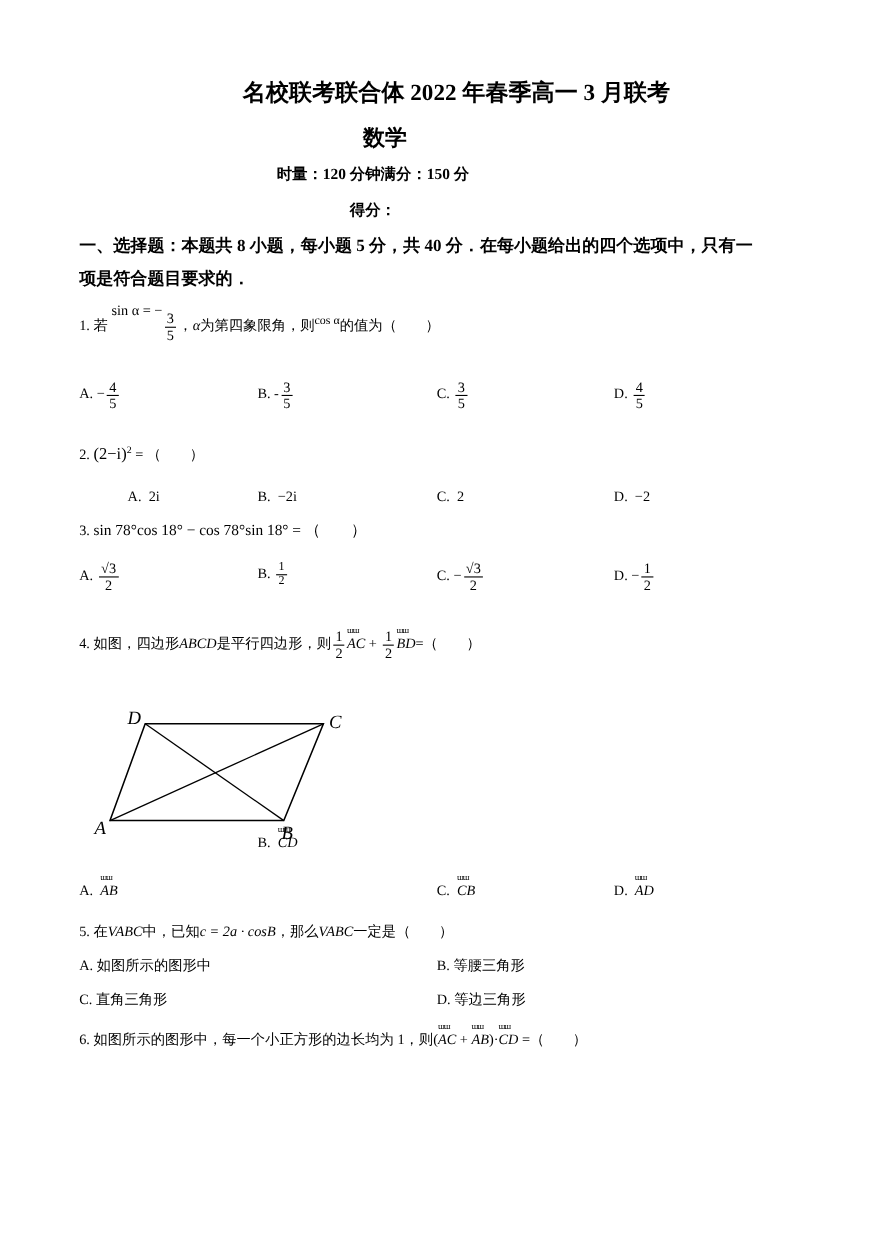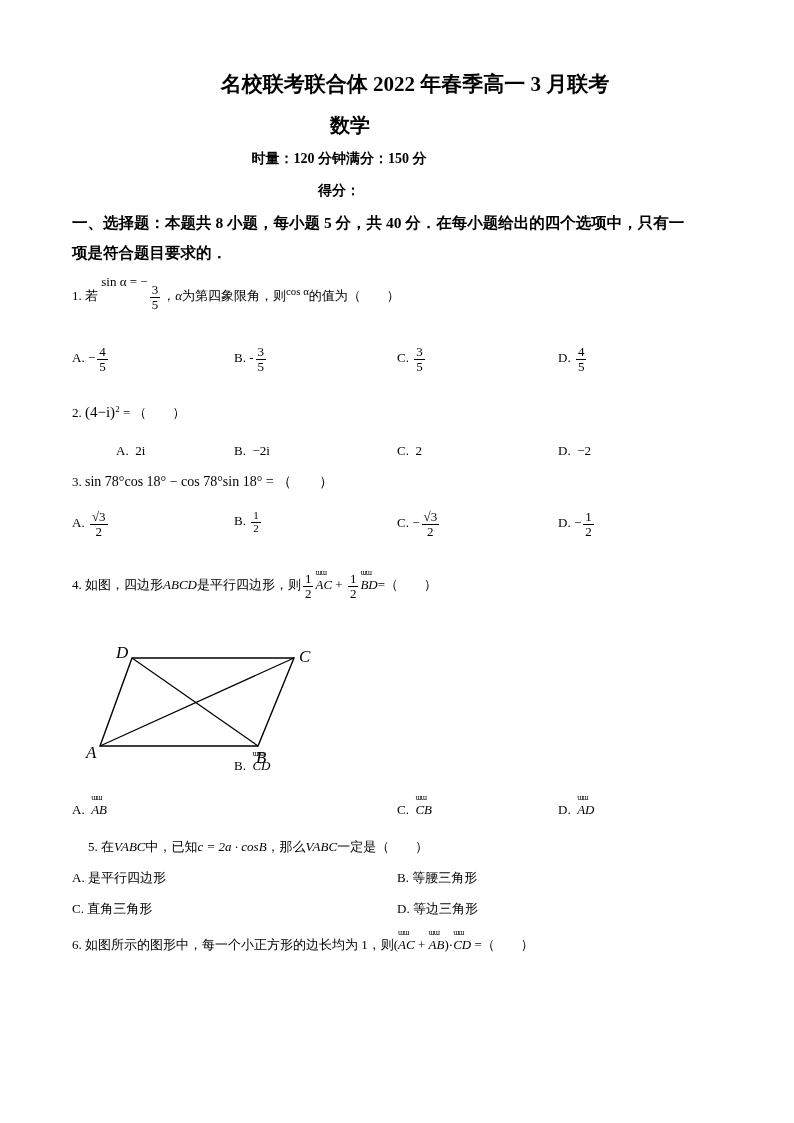--- a/index.html
+++ b/index.html
@@ -52,21 +52,21 @@
       <span class="num">3</span>
       <span class="den">5</span>
     </span></div>
 <div class="abs opt" style="top:345px; left:558px;"><span>D.</span> <span></span><span class="frac">
       <span class="num">4</span>
       <span class="den">5</span>
     </span></div>
 
 <div class="abs q" style="top:404px;">
   <span>2.</span>
-  <span style="font-size:15px;">(4−i)</span><sup style="font-size:9px;">2</sup><span> = （　　）</span>
+  <span style="font-size:15px;">(2−i)</span><sup style="font-size:9px;">2</sup><span> = （　　）</span>
 </div>
 <div class="abs opt" style="top:443px; left:72px;margin-left:44px;"><span>A.</span>&nbsp; <span>2i</span></div>
 <div class="abs opt" style="top:443px; left:234px;"><span>B.</span>&nbsp; <span>−2i</span></div>
 <div class="abs opt" style="top:443px; left:397px;"><span>C.</span>&nbsp; <span>2</span></div>
 <div class="abs opt" style="top:443px; left:558px;"><span>D.</span>&nbsp; <span>−2</span></div>
 
 <div class="abs q" style="top:473px;">
   <span>3.</span>
   <span style="font-size:14px;">sin 78°cos 18° − cos 78°sin 18° = （　　）</span>
 </div>
@@ -106,25 +106,25 @@
 <div class="abs it" style="left:116px; top:643px; font-size:17px;">D</div>
 <div class="abs it" style="left:299px; top:647px; font-size:17px;">C</div>
 <div class="abs it" style="left:86px; top:743px; font-size:17px;">A</div>
 <div class="abs it" style="left:256px; top:748px; font-size:17px;">B</div>
 
 <div class="abs opt" style="top:802px; left:72px;"><span>A.</span> &nbsp;<span class="vec">AB</span></div>
 <div class="abs opt" style="top:758px; left:234px;"><span>B.</span> &nbsp;<span class="vec">CD</span></div>
 <div class="abs opt" style="top:802px; left:397px;"><span>C.</span> &nbsp;<span class="vec">CB</span></div>
 <div class="abs opt" style="top:802px; left:558px;"><span>D.</span> &nbsp;<span class="vec">AD</span></div>
 
-<div class="abs q" style="top:838px;margin-left:16px;">
+<div class="abs q" style="top:838px;">
   <span>5.</span>
   <span>在</span><span class="it">VABC</span><span>中，已知</span><span class="it">c = 2a · cosB</span><span>，那么</span><span class="it">VABC</span><span>一定是（　　）</span>
 </div>
-<div class="abs opt" style="top:869px; left:72px;"><span>A.</span> <span>是平行四边形</span></div>
+<div class="abs opt" style="top:869px; left:72px;"><span>A.</span> <span>如图所示的图形中</span></div>
 <div class="abs opt" style="top:869px; left:397px;"><span>B.</span> <span>等腰三角形</span></div>
 <div class="abs opt" style="top:900px; left:72px;"><span>C.</span> <span>直角三角形</span></div>
 <div class="abs opt" style="top:900px; left:397px;"><span>D.</span> <span>等边三角形</span></div>
 
 <div class="abs q" style="top:936px;">
   <span>6.</span>
   <span>如图所示的图形中，每一个小正方形的边长均为 1，则</span><span>(</span><span class="vec">AC</span> <span>+</span> <span class="vec">AB</span><span>)·</span><span class="vec">CD</span> <span>=（　　）</span>
 </div>
 
 </body></html>

